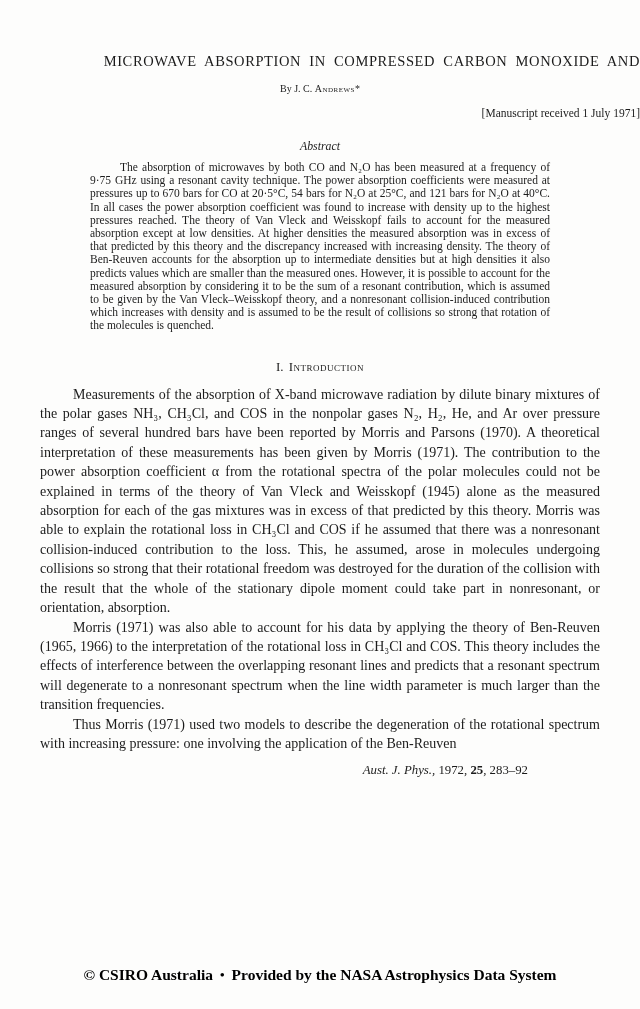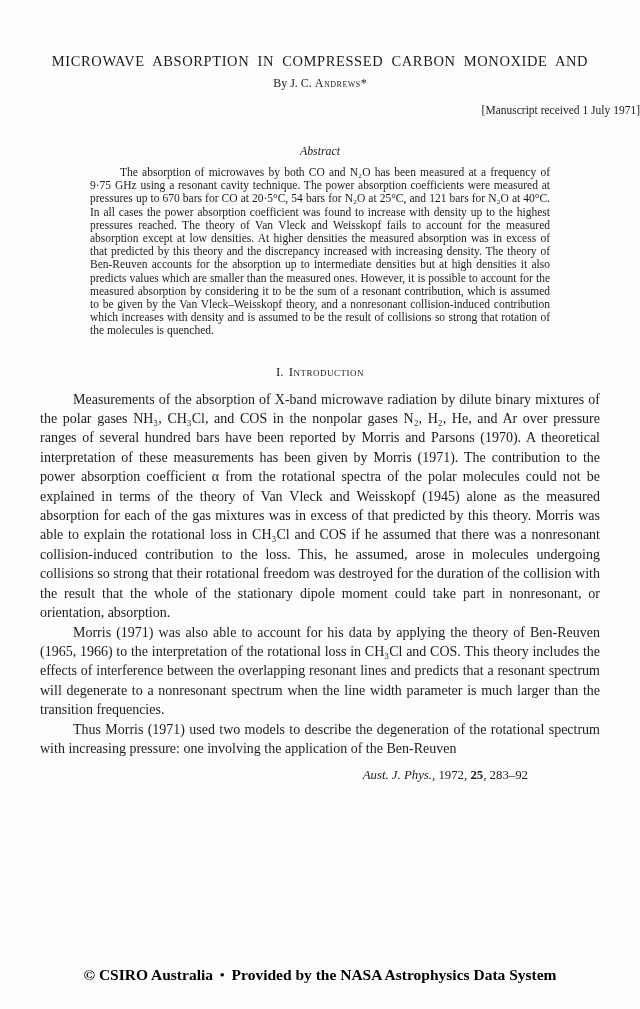--- a/index.html
+++ b/index.html
@@ -12,42 +12,42 @@
     width: 640px;
     height: 1009px;
     margin: 0 auto;
     background: #fdfdfc;
     color: #1b1b1b;
     font-family: "Liberation Serif", "DejaVu Serif", serif;
     overflow: hidden;
   }
   .title-block {
     padding-top: 51px;
-    text-align: center;
+    text-align: right;
     font-size: 14.5px;
     line-height: 21px;
     letter-spacing: 0.6px;
     word-spacing: 4px;
   }
   .byline {
-    margin-top: 4px;
+    margin-top: 11px;
     text-align: center;
-    font-size: 12px;
+    font-size: 10px;
   }
   .sc {
     font-variant: small-caps;
     letter-spacing: 0.5px;
   }
   .manuscript {
     margin-top: 13px;
     text-align: right;
     font-size: 11.5px;
   }
   .abstract-heading {
-    margin-top: 28px;
+    margin-top: 20px;
     text-align: center;
     font-style: italic;
     font-size: 11.8px;
   }
   .abstract {
     width: 460px;
     margin: 7px auto 0 auto;
     text-align: justify;
     font-size: 11.5px;
     line-height: 13.2px;

